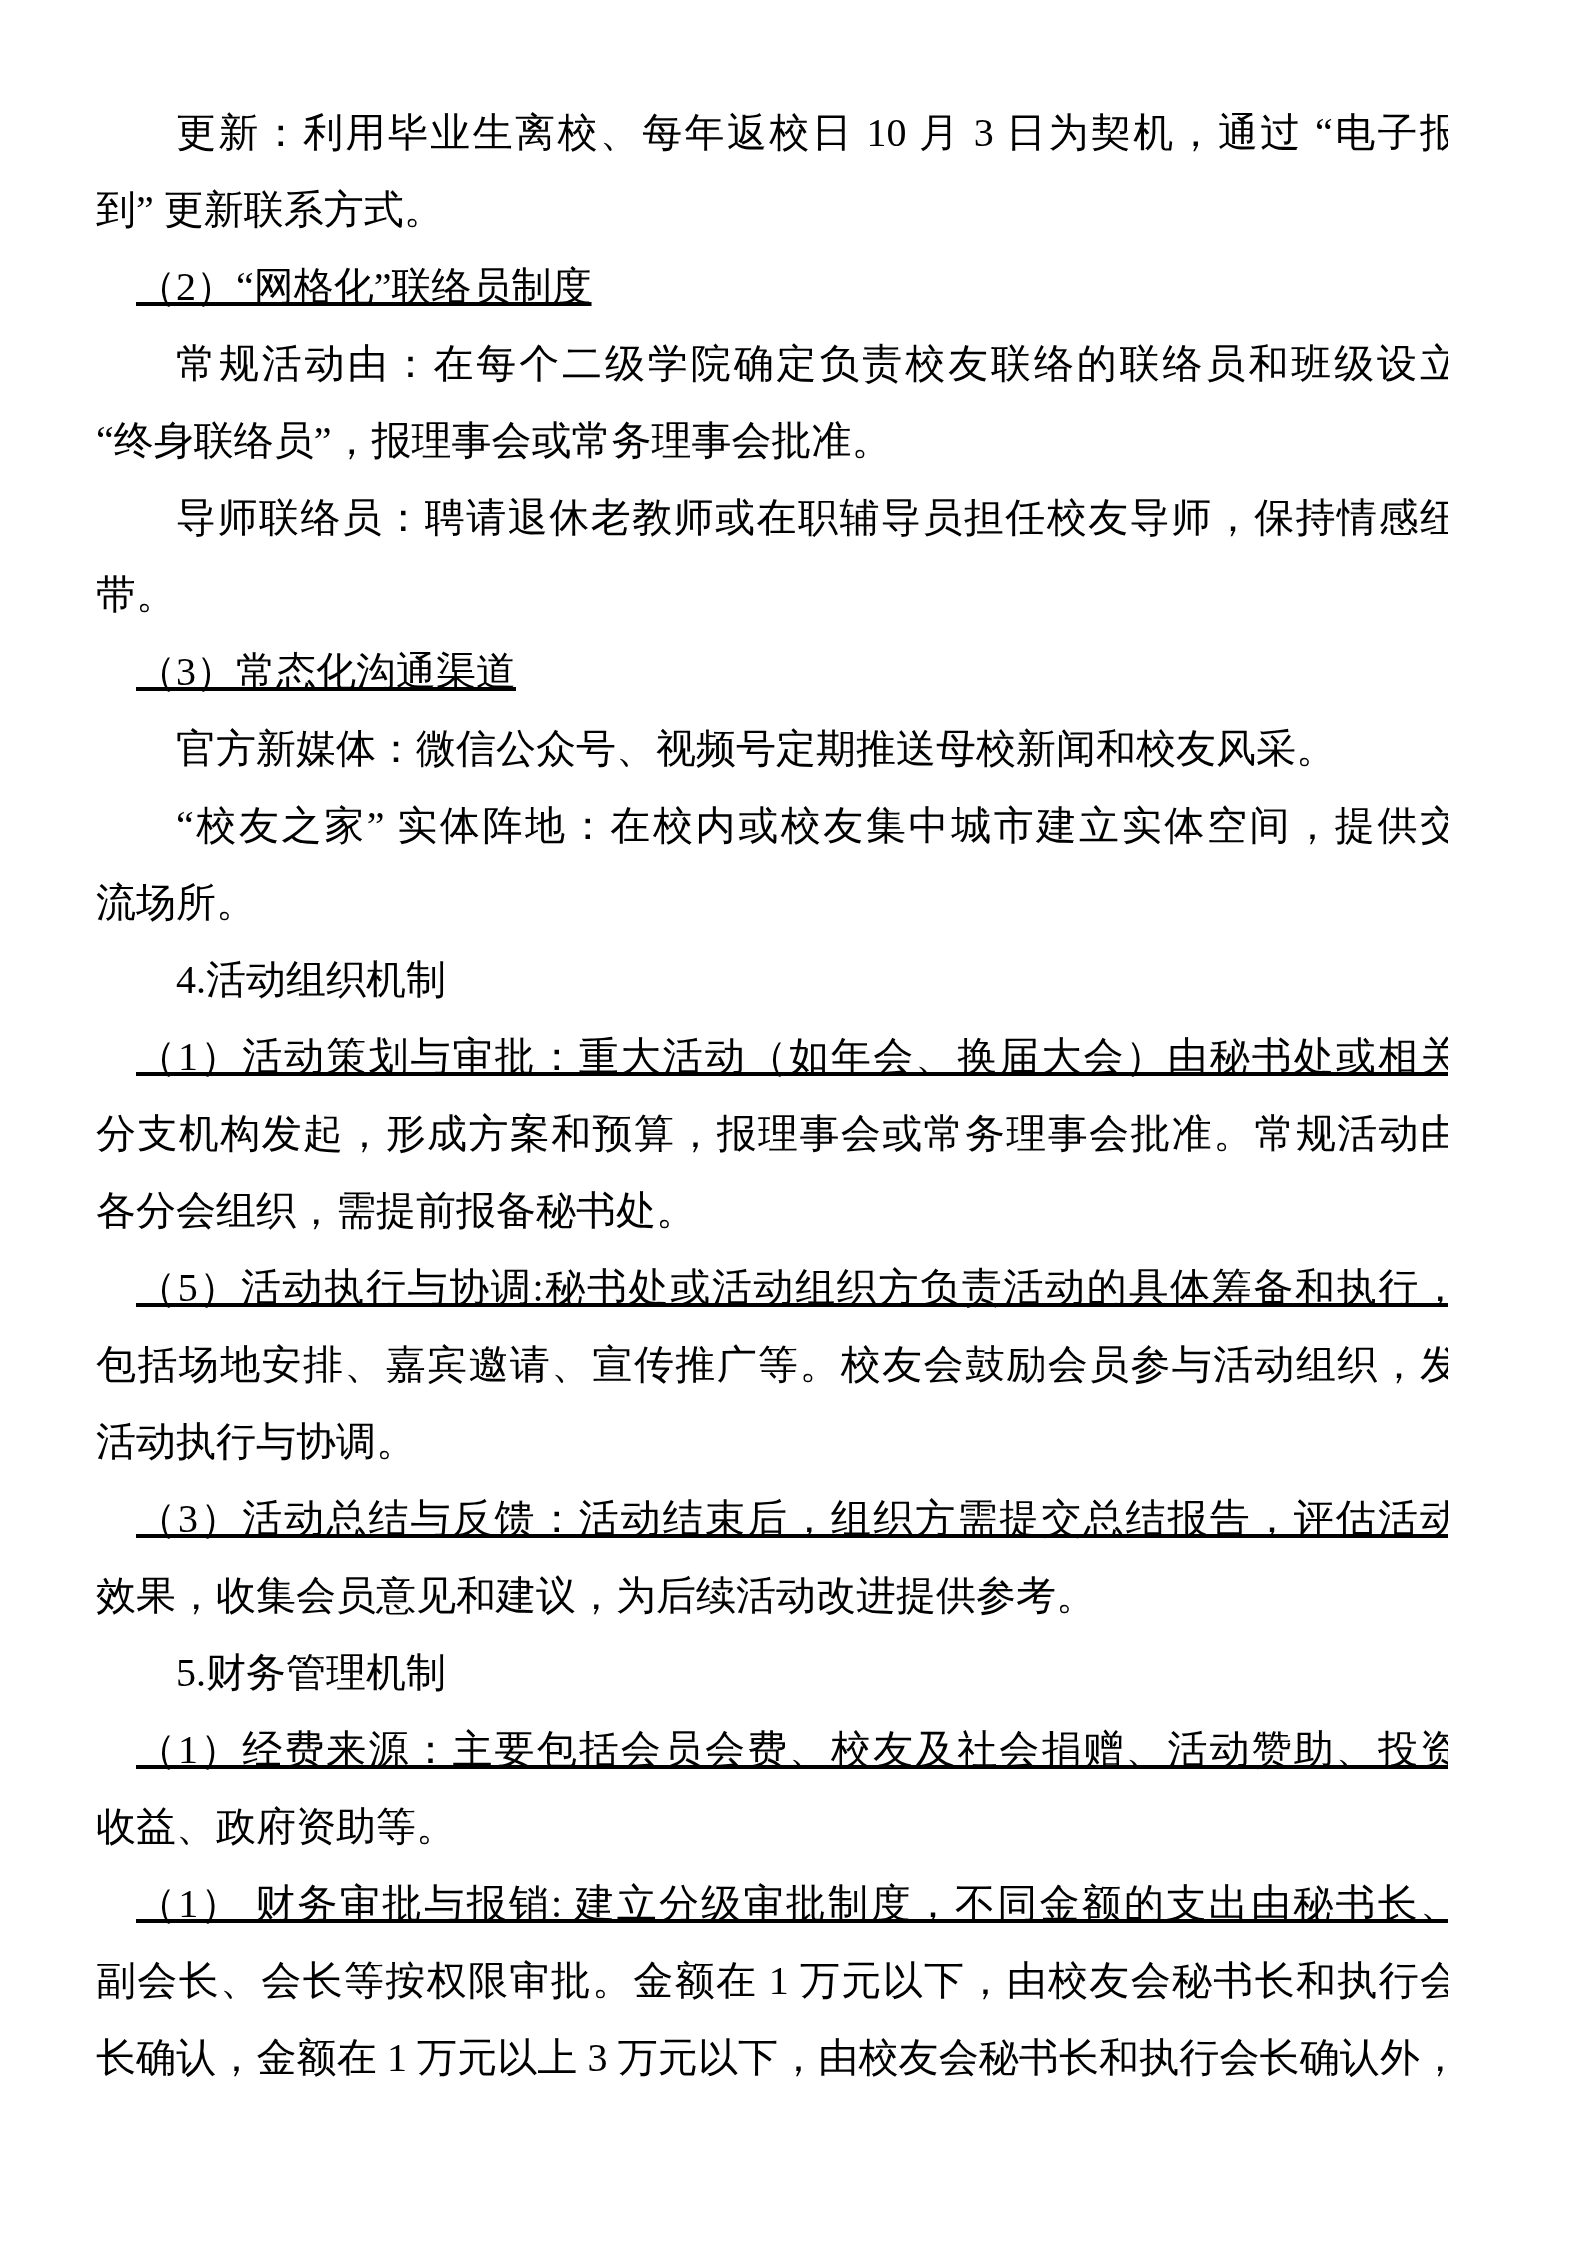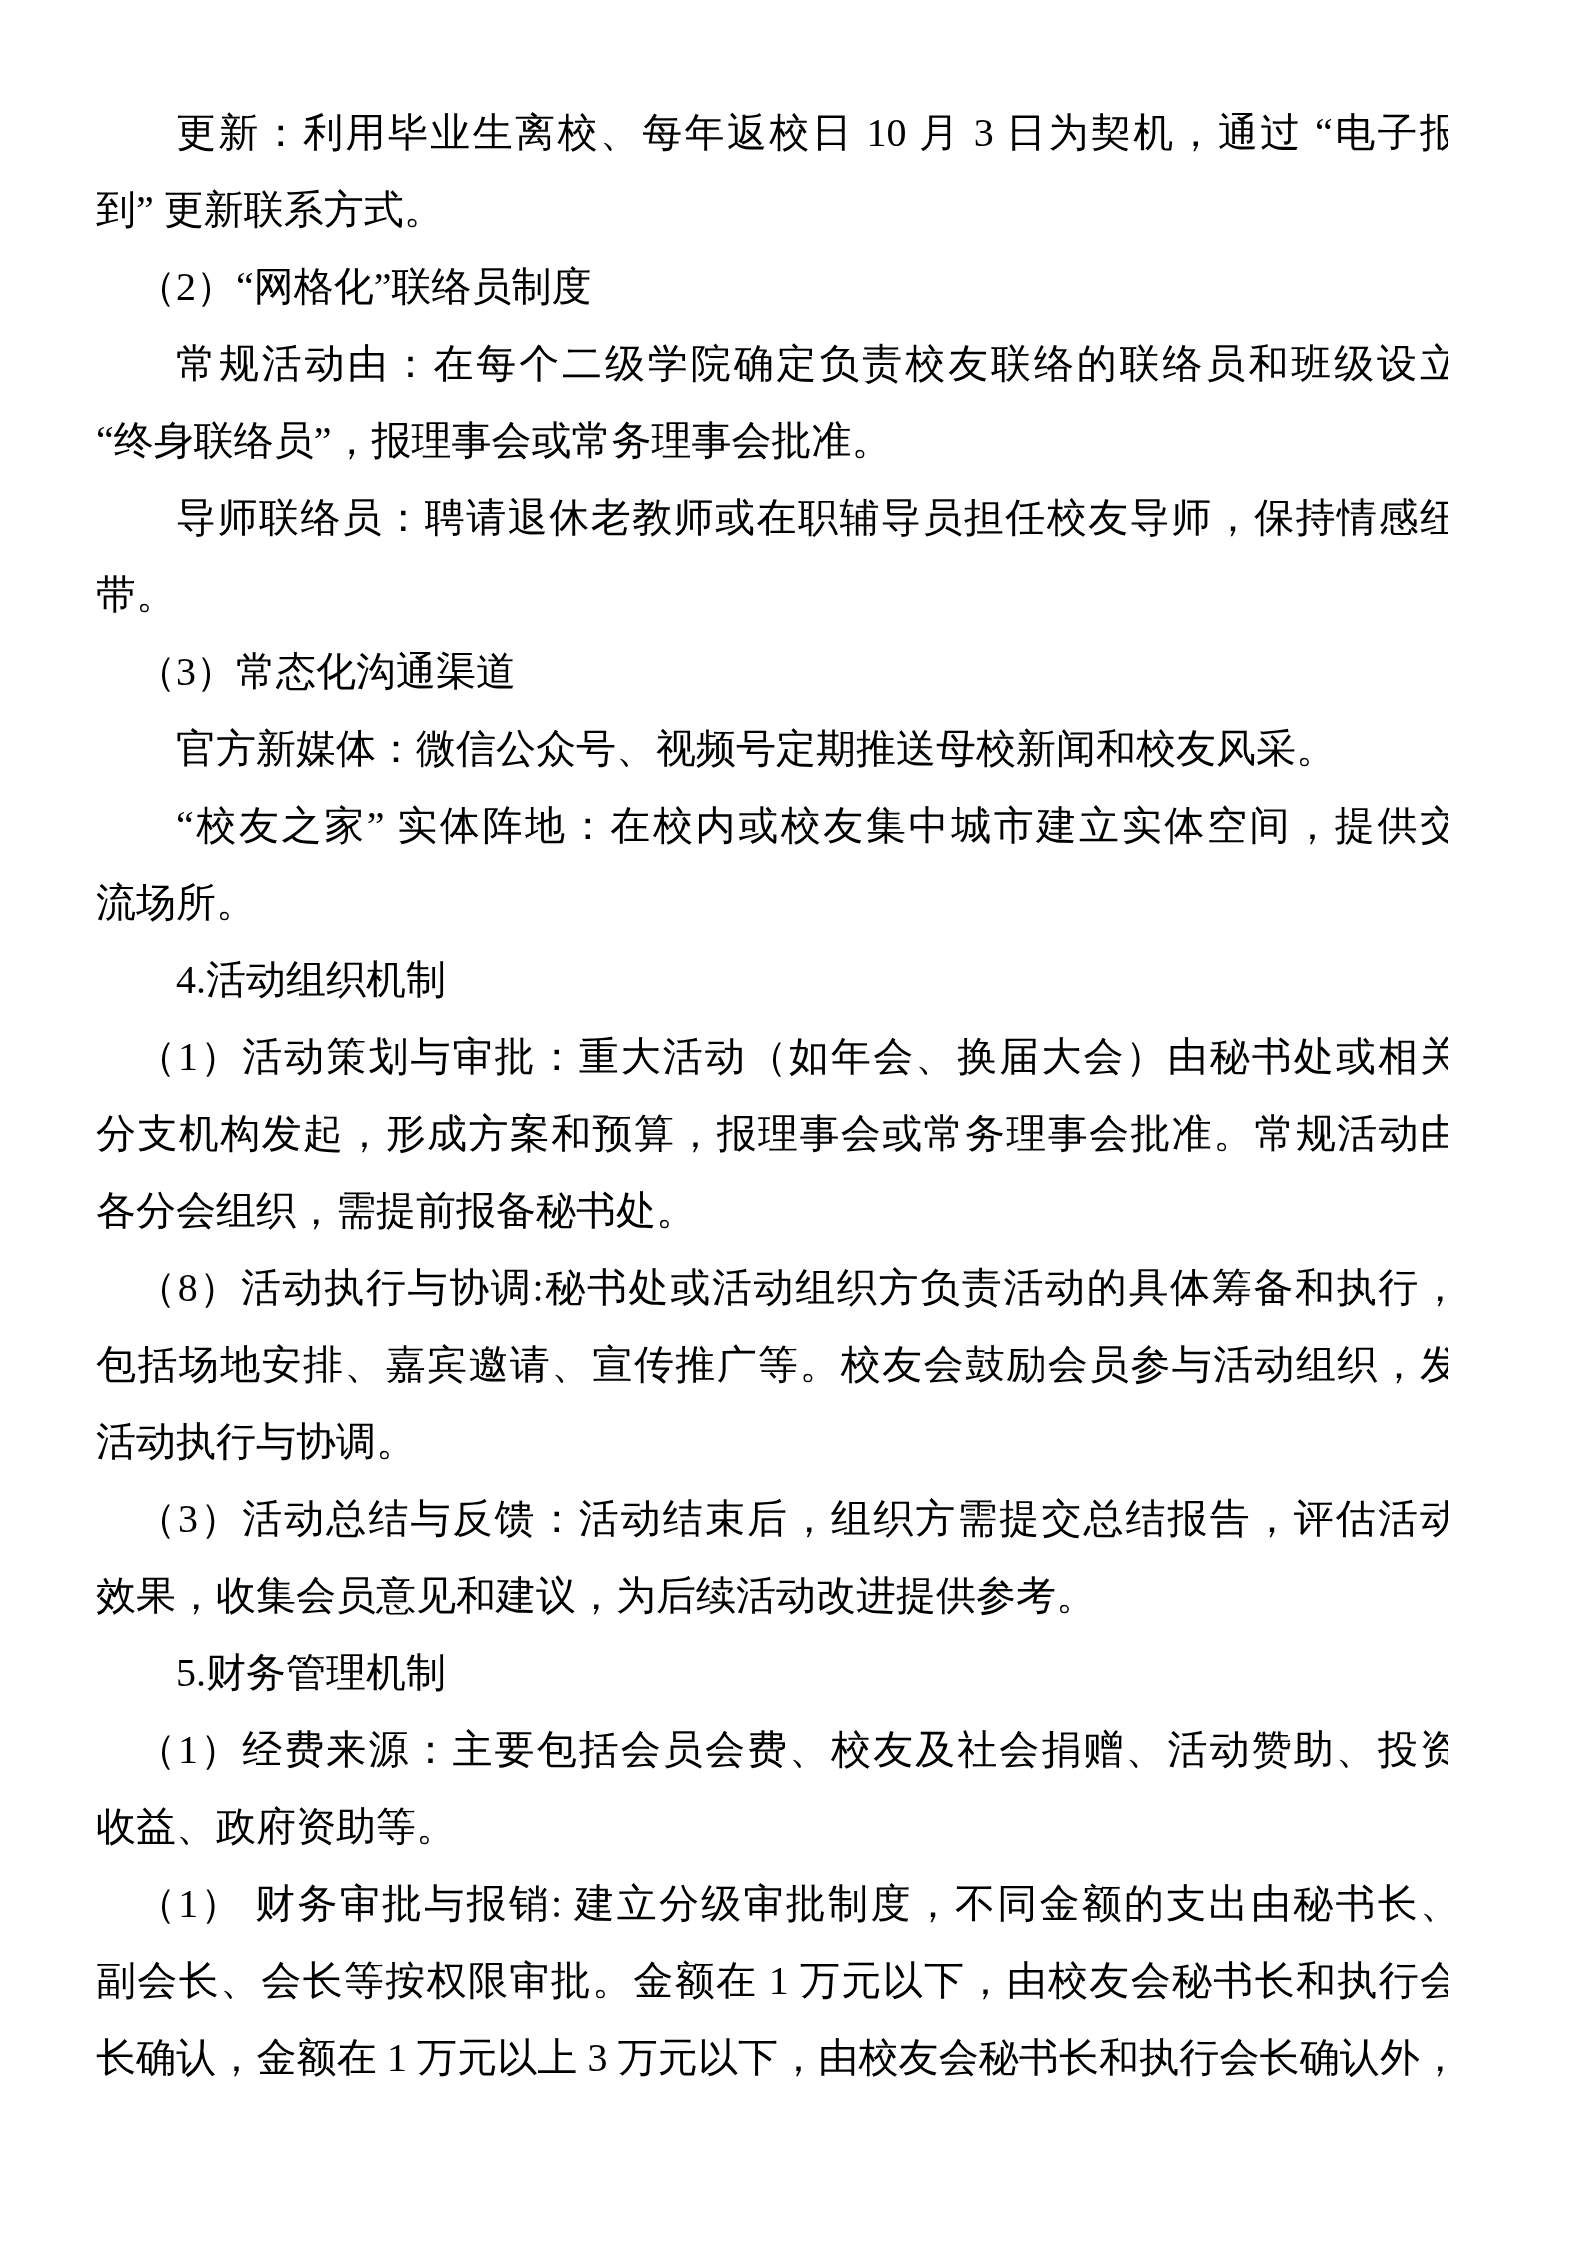--- a/index.html
+++ b/index.html
@@ -28,21 +28,21 @@
     white-space: normal;
     text-align: justify;
     text-align-last: left;
     text-justify: distribute;
     color: #000000;
   }
   .ln.fill {
     text-align-last: justify;
   }
   .ln.i2 { padding-left: 80px; }
-  .ln.i1 { padding-left: 40px; }
+  .ln.i1 { padding-left: 40px; text-decoration: underline; }
 </style>
 </head>
 <body>
 
 <div class="page">
   <div class="content">
     <div class="ln i2 fill">更新：利用毕业生离校、每年返校日 10 月 3 日为契机，通过 “电子报</div>
     <div class="ln">到” 更新联系方式。</div>
     <div class="ln i1">（2）“网格化”联络员制度</div>
     <div class="ln i2 fill">常规活动由：在每个二级学院确定负责校友联络的联络员和班级设立</div>
@@ -50,21 +50,21 @@
     <div class="ln i2 fill">导师联络员：聘请退休老教师或在职辅导员担任校友导师，保持情感纽</div>
     <div class="ln">带。</div>
     <div class="ln i1">（3）常态化沟通渠道</div>
     <div class="ln i2">官方新媒体：微信公众号、视频号定期推送母校新闻和校友风采。</div>
     <div class="ln i2 fill">“校友之家” 实体阵地：在校内或校友集中城市建立实体空间，提供交</div>
     <div class="ln">流场所。</div>
     <div class="ln i2">4.活动组织机制</div>
     <div class="ln i1 fill">（1）活动策划与审批：重大活动（如年会、换届大会）由秘书处或相关</div>
     <div class="ln fill">分支机构发起，形成方案和预算，报理事会或常务理事会批准。常规活动由</div>
     <div class="ln">各分会组织，需提前报备秘书处。</div>
-    <div class="ln i1 fill">（8）活动执行与协调:秘书处或活动组织方负责活动的具体筹备和执行，</div>
+    <div class="ln i1 fill">（5）活动执行与协调:秘书处或活动组织方负责活动的具体筹备和执行，</div>
     <div class="ln fill">包括场地安排、嘉宾邀请、宣传推广等。校友会鼓励会员参与活动组织，发</div>
     <div class="ln">活动执行与协调。</div>
     <div class="ln i1 fill">（3）活动总结与反馈：活动结束后，组织方需提交总结报告，评估活动</div>
     <div class="ln">效果，收集会员意见和建议，为后续活动改进提供参考。</div>
     <div class="ln i2">5.财务管理机制</div>
     <div class="ln i1 fill">（1）经费来源：主要包括会员会费、校友及社会捐赠、活动赞助、投资</div>
     <div class="ln">收益、政府资助等。</div>
     <div class="ln i1 fill">（1） 财务审批与报销: 建立分级审批制度，不同金额的支出由秘书长、</div>
     <div class="ln fill">副会长、会长等按权限审批。金额在 1 万元以下，由校友会秘书长和执行会</div>
     <div class="ln fill">长确认，金额在 1 万元以上 3 万元以下，由校友会秘书长和执行会长确认外，</div>

